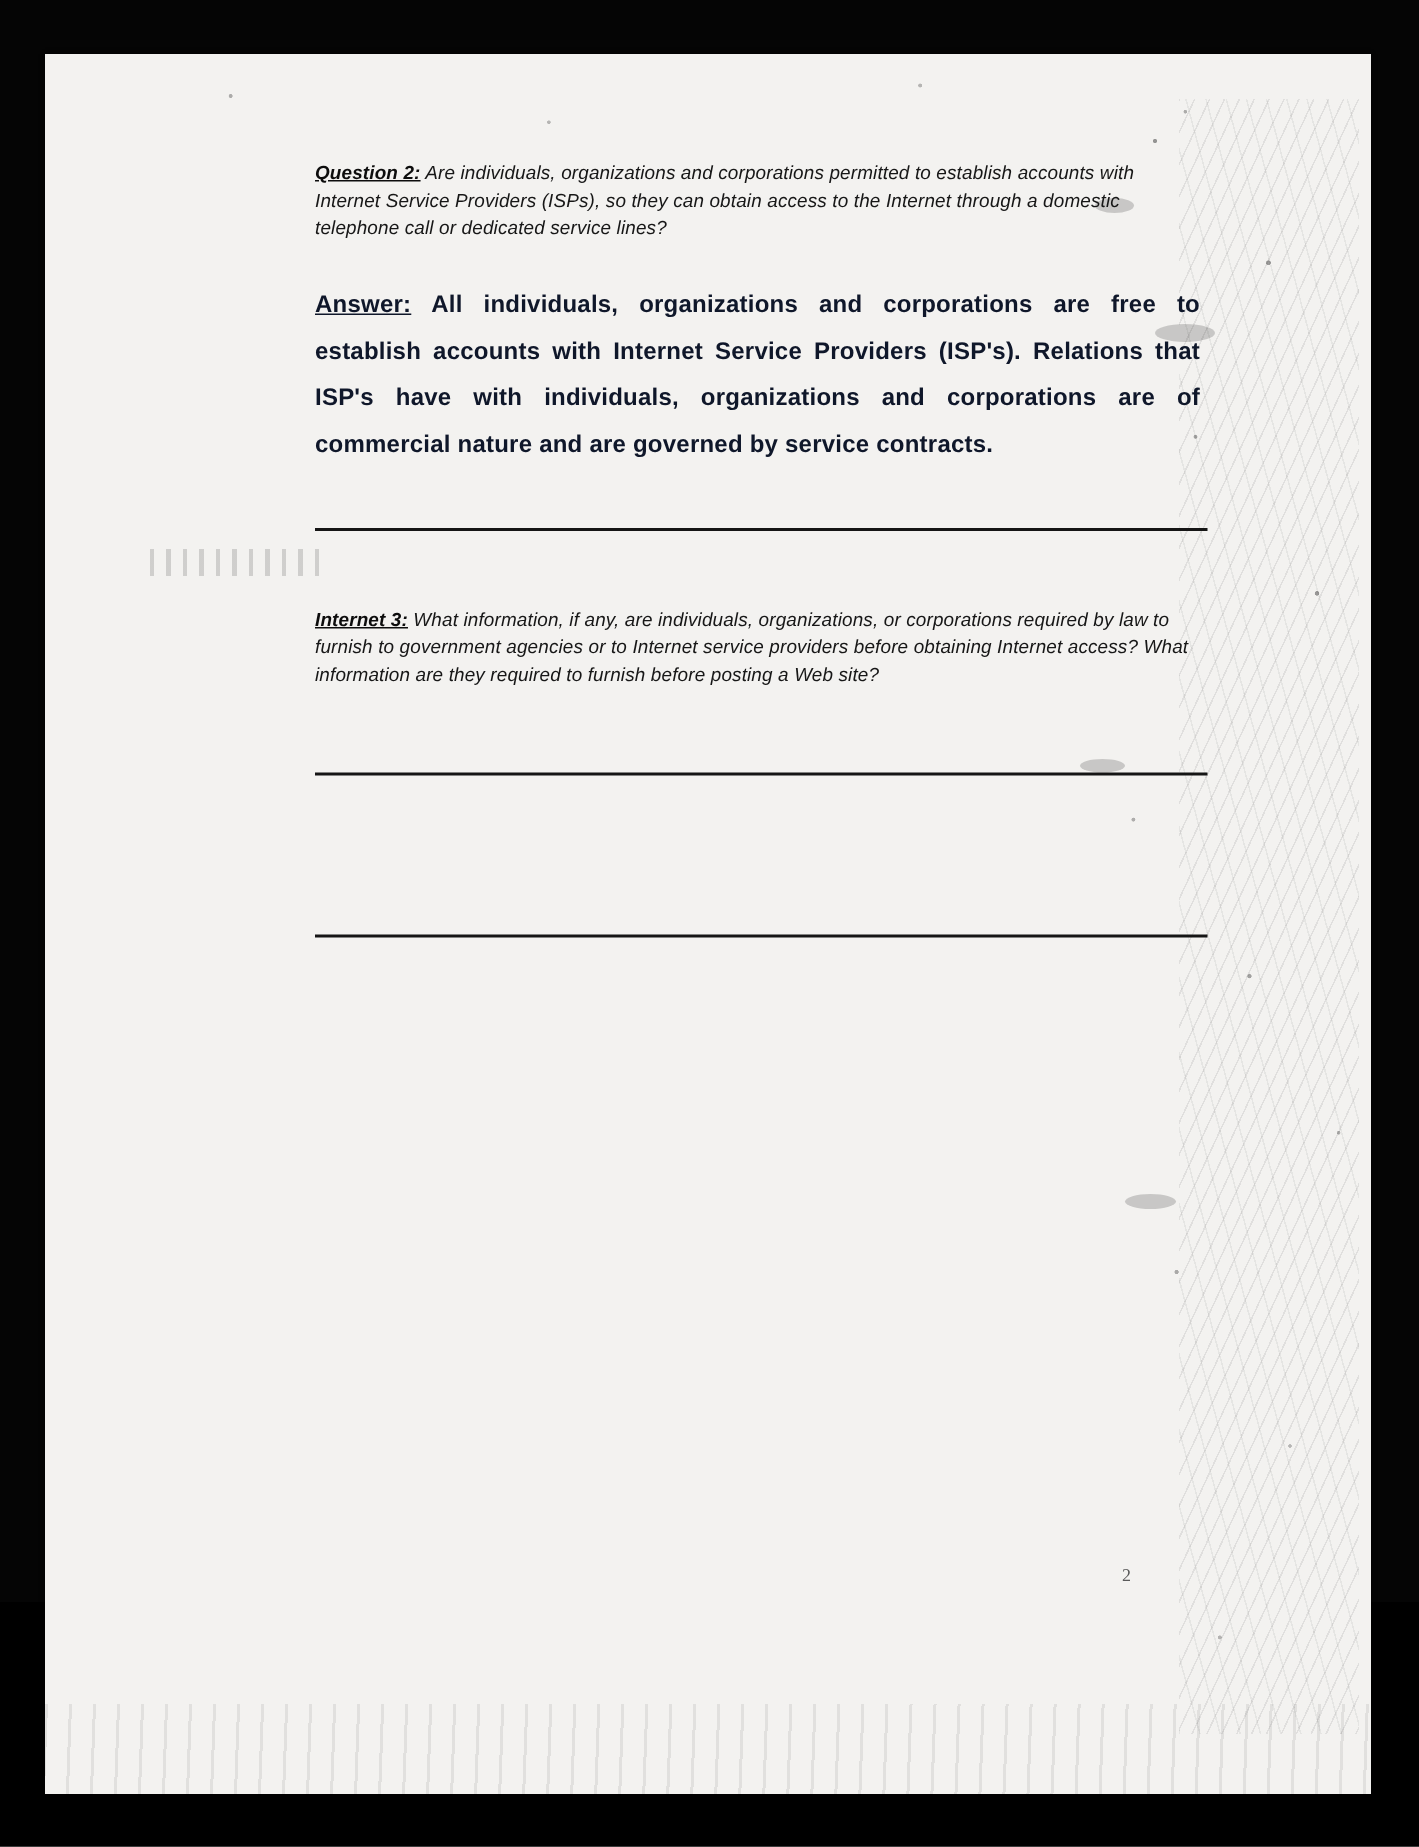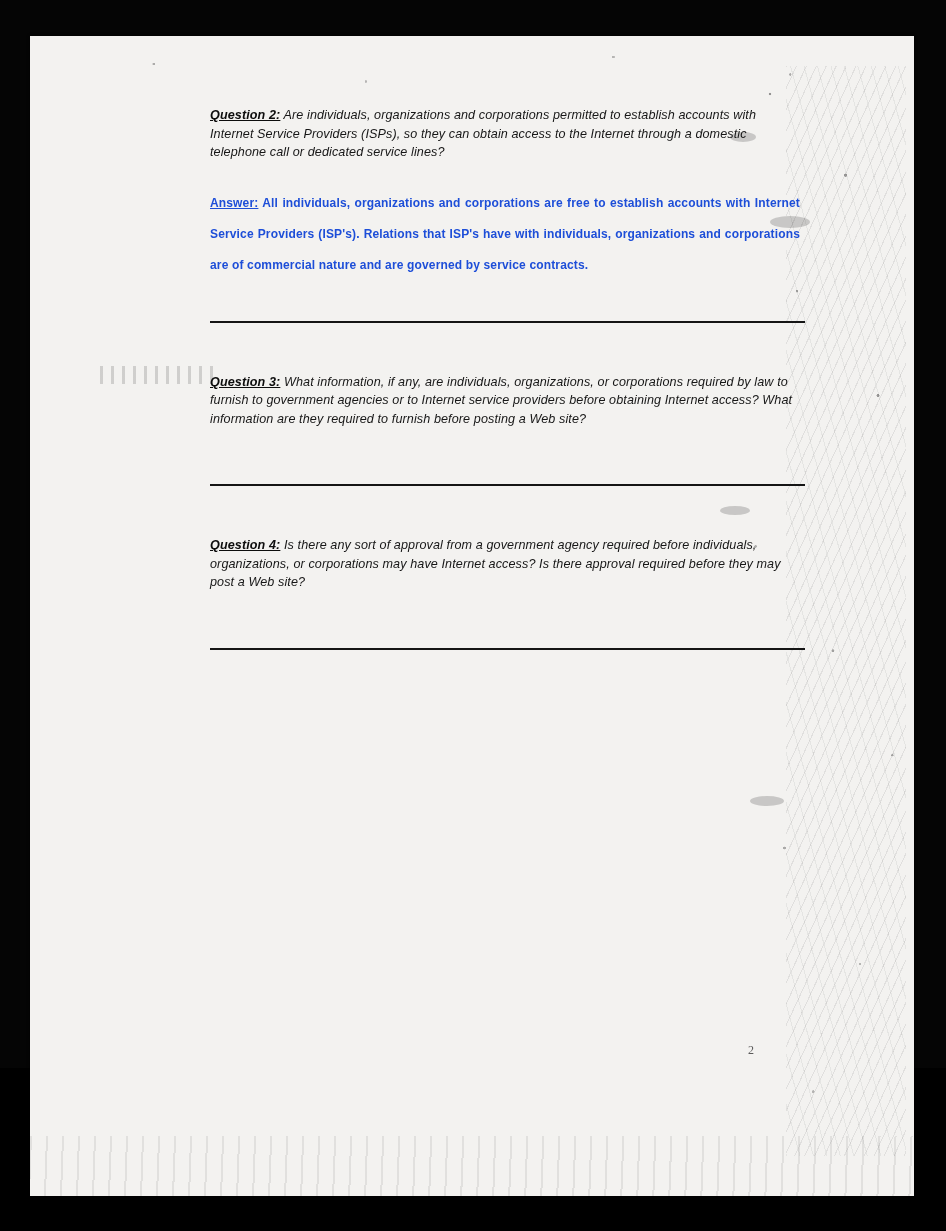--- a/index.html
+++ b/index.html
@@ -124,22 +124,22 @@
     letter-spacing: 0.1px;
   }
   .q-label {
     font-weight: bold;
     font-style: italic;
     text-decoration: underline;
     color: #0d0d0d;
   }
 
   .a-para {
-    font-size: 12px;
-    color: #1d4ed8;
+    font-size: 16px;
+    color: #0f172a;
     margin: 0;
     font-weight: bold;
     letter-spacing: 0.15px;
   }
   .a-label {
     font-weight: bold;
     text-decoration: underline;
   }
 
   .a-justified {
@@ -205,30 +205,29 @@
         <p class="q-para"><span class="q-label">Question 2:</span><span> Are individuals, organizations and corporations permitted to establish accounts with Internet Service Providers (ISPs), so they can obtain access to the Internet through a domestic telephone call or dedicated service lines?</span></p>
         <div class="gap-md"></div>
         <p class="a-para a-justified"><span class="a-label">Answer:</span><span> All individuals, organizations and corporations are free to establish accounts with Internet Service Providers (ISP's). Relations that ISP's have with individuals, organizations and corporations are of commercial nature and are governed by service contracts.</span></p>
       </div>
 
       <div class="gap-lg"></div>
       <div class="rule"></div>
       <div class="gap-xl"></div>
 
       <div class="block">
-        <p class="q-para"><span class="q-label">Question 3:</span><span> What information, if any, are individuals, organizations, or corporations required by law to furnish to government agencies or to Internet service providers before obtaining Internet access? What information are they required to furnish before posting a Web site?</span></p>
+        <p class="q-para"><span class="q-label">Internet 3:</span><span> What information, if any, are individuals, organizations, or corporations required by law to furnish to government agencies or to Internet service providers before obtaining Internet access? What information are they required to furnish before posting a Web site?</span></p>
         <div class="gap-sm"></div>
       </div>
 
       <div class="gap-lg"></div>
       <div class="rule"></div>
       <div class="gap-xl"></div>
 
       <div class="block">
-        <p class="q-para"><span class="q-label">Question 4:</span><span>  Is there any sort of approval from a government agency required before individuals, organizations, or corporations may have Internet access? Is there approval required before they may post a Web site?</span></p>
         <div class="gap-sm"></div>
       </div>
 
       <div class="gap-lg"></div>
       <div class="rule"></div>
 
     </div>
 
     <div class="page-number">2</div>
 

